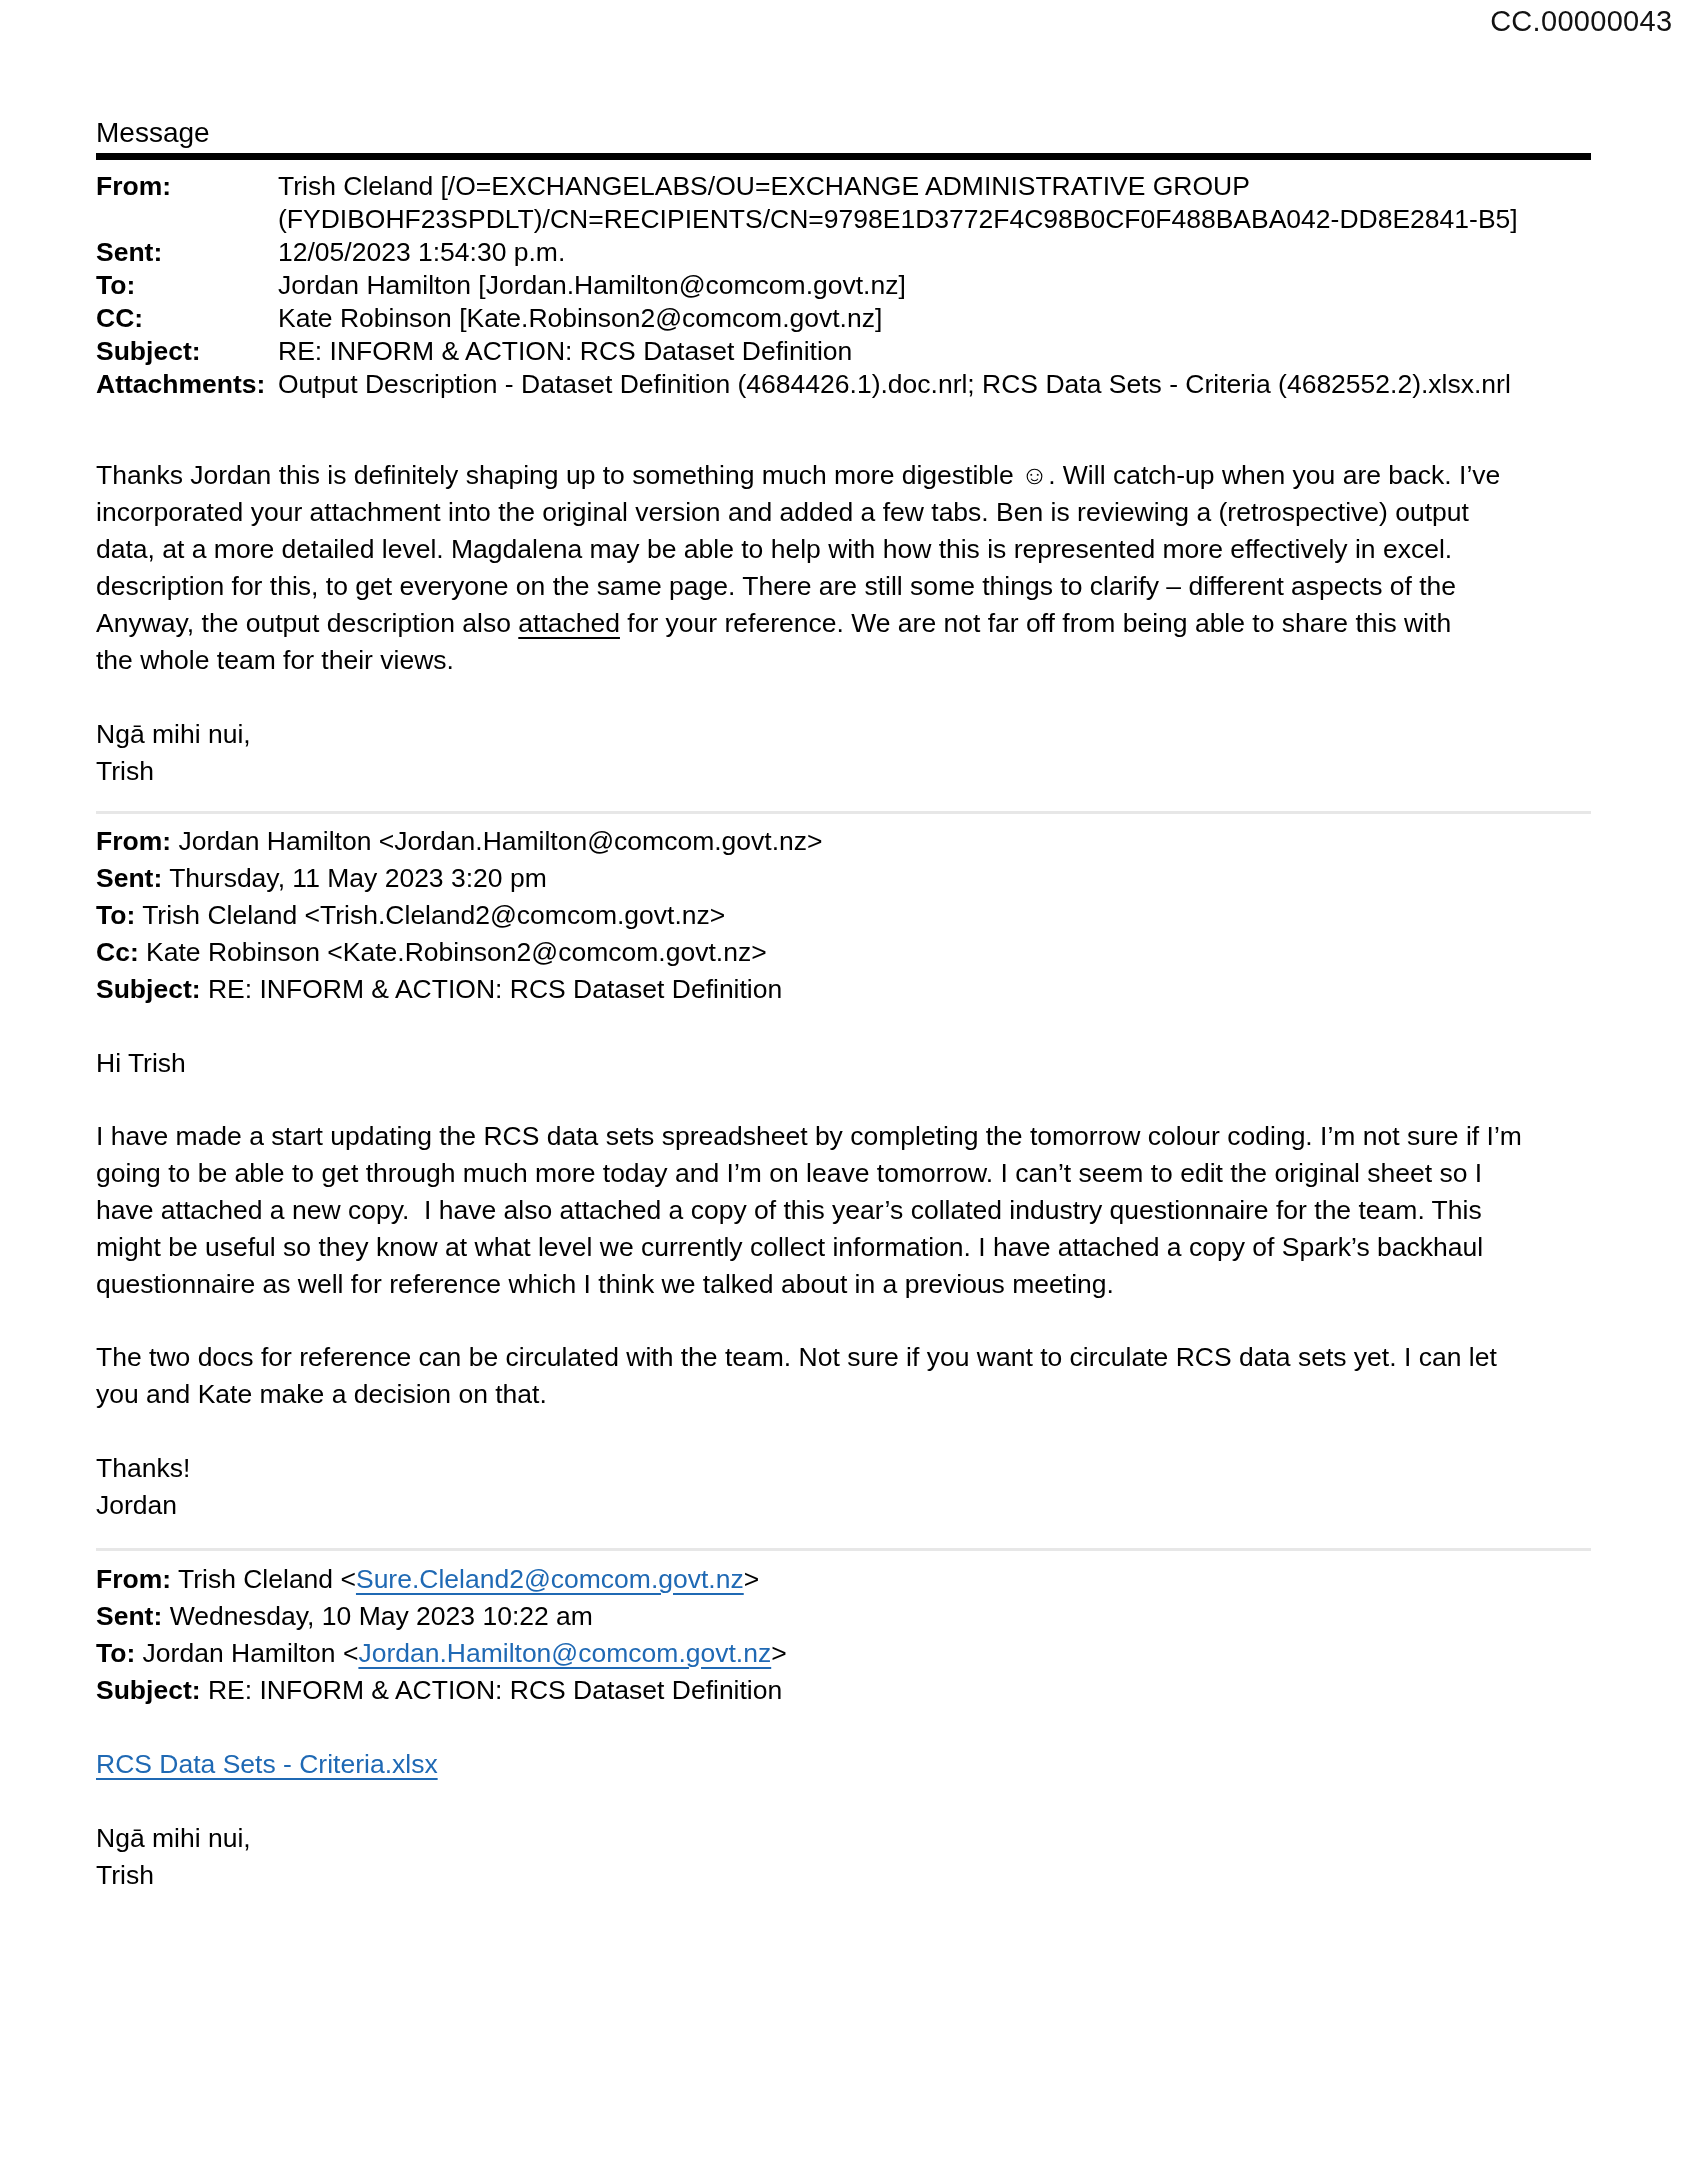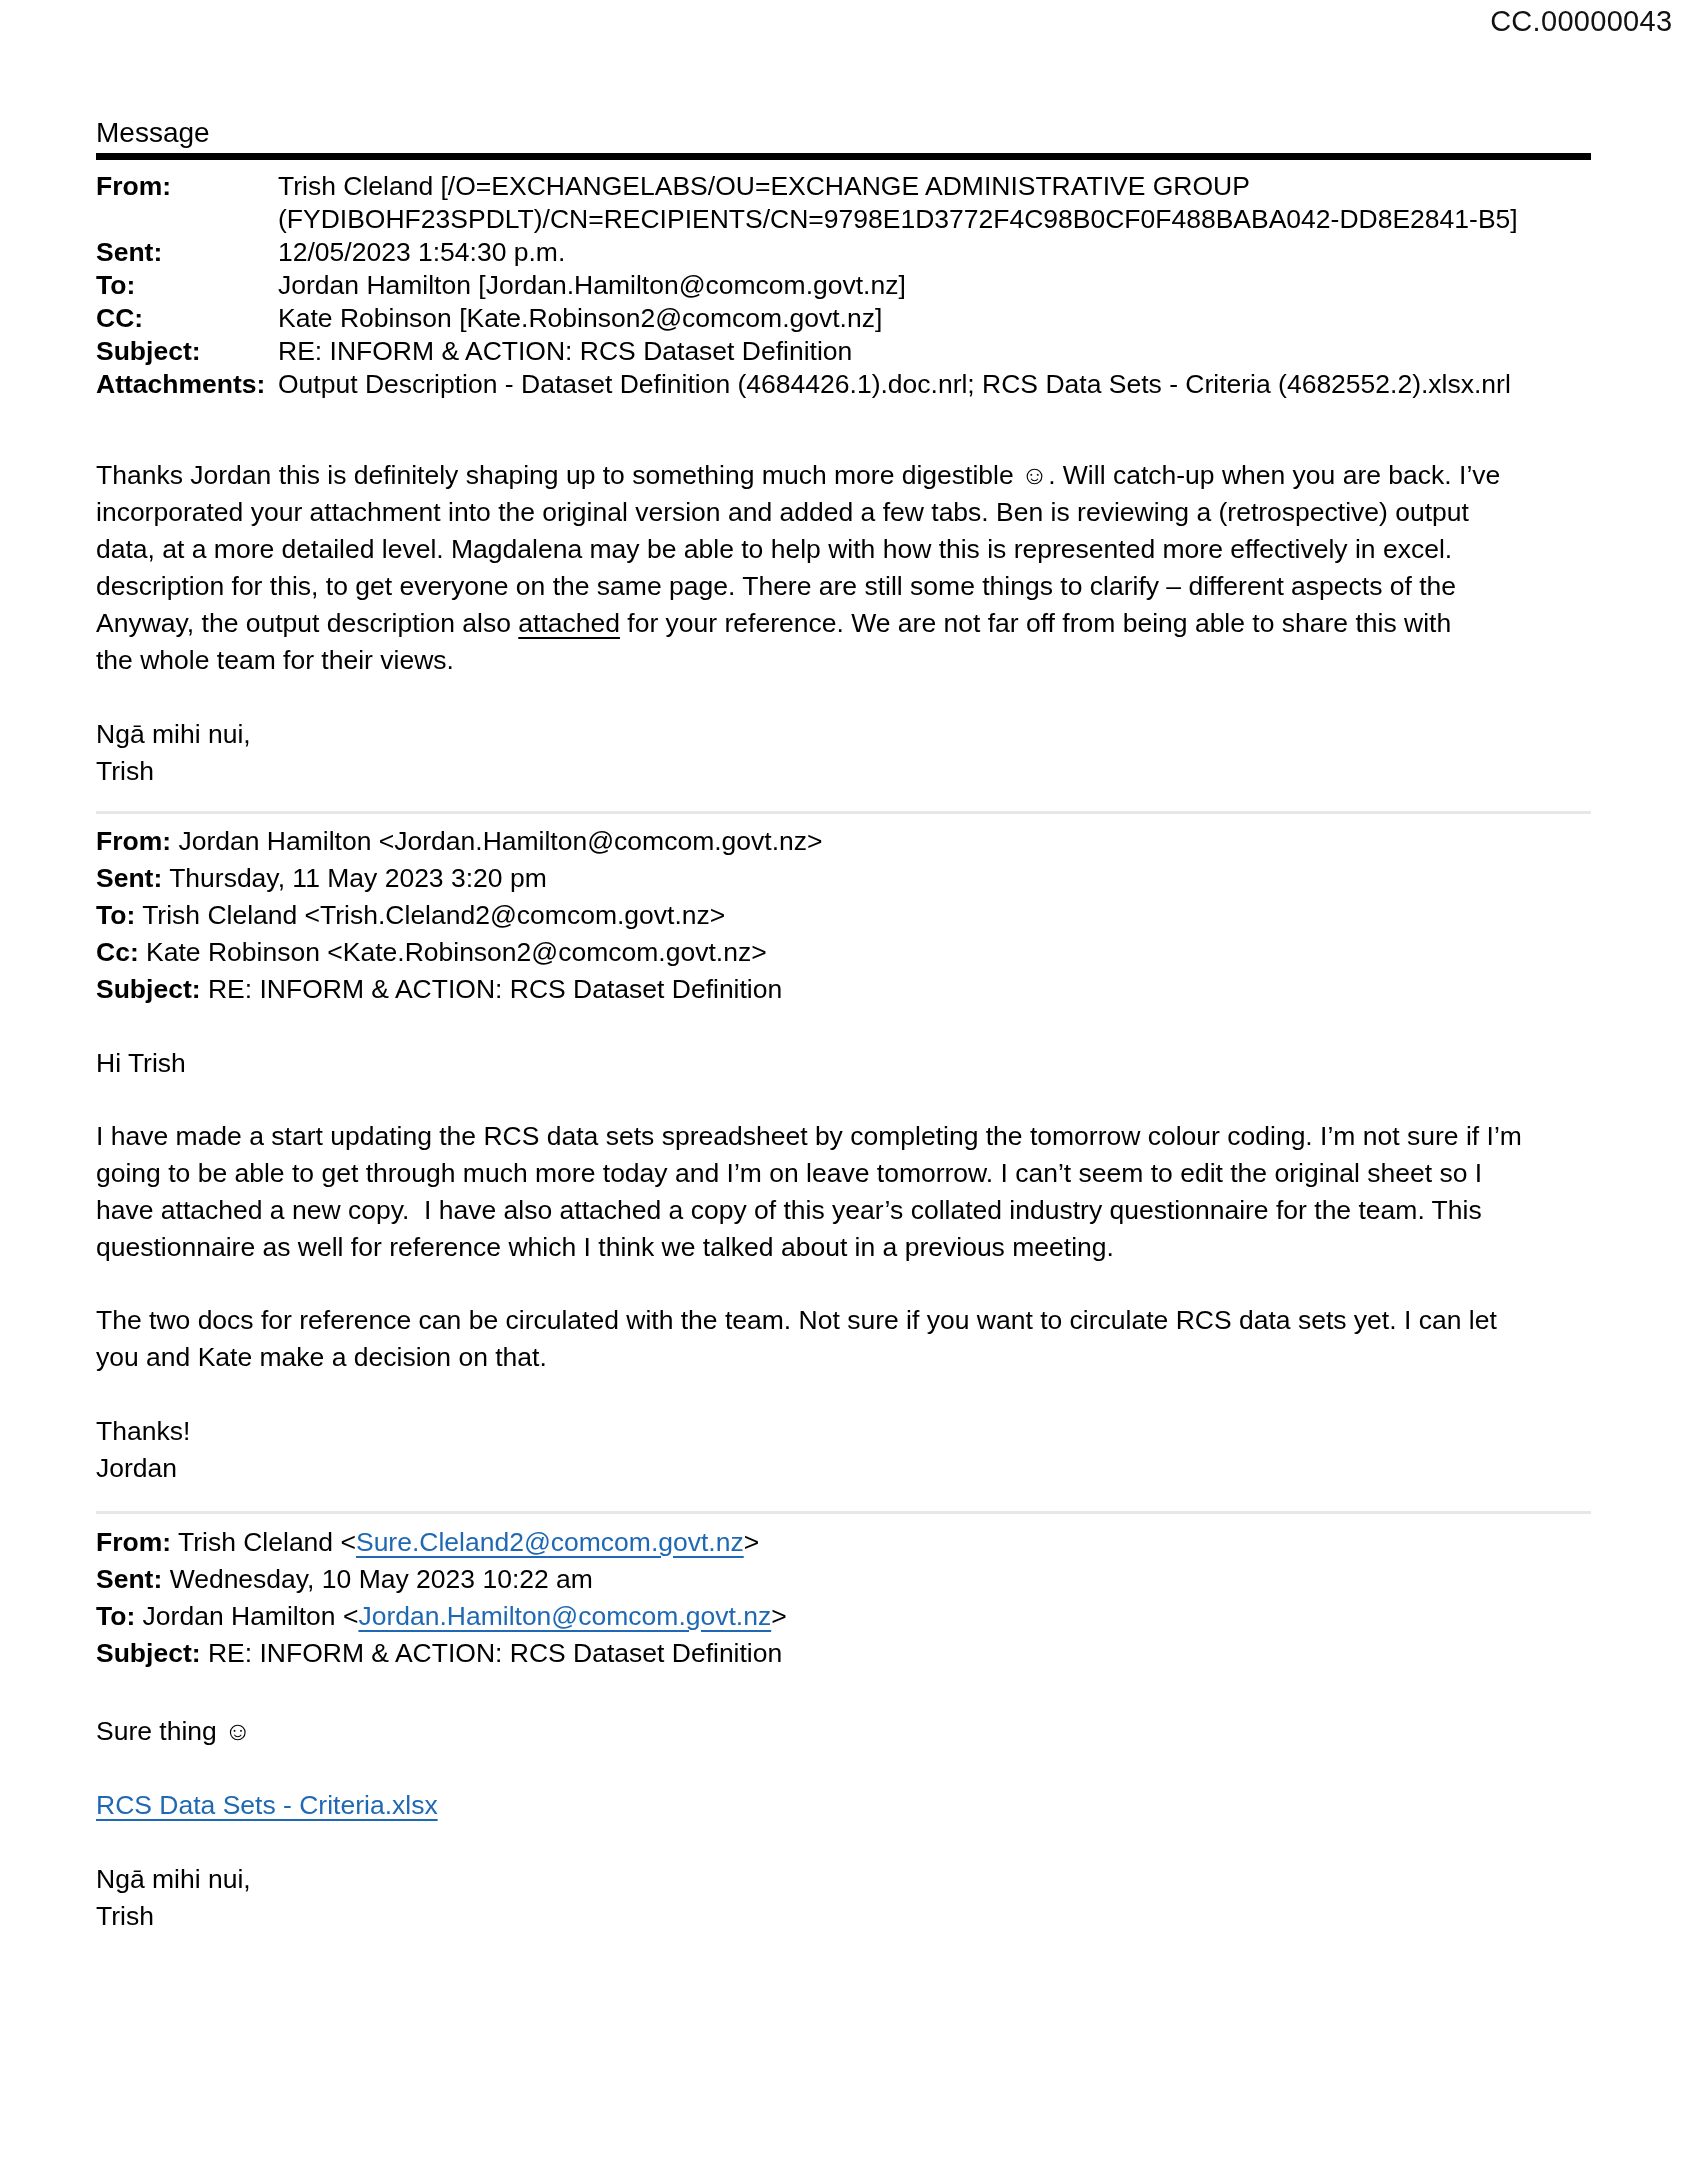--- a/index.html
+++ b/index.html
@@ -131,20 +131,21 @@
     <div><span class="rlabel">Cc:</span> <span>Kate Robinson &lt;Kate.Robinson2@comcom.govt.nz&gt;</span></div>
     <div><span class="rlabel">Subject:</span> <span>RE: INFORM &amp; ACTION: RCS Dataset Definition</span></div>
   </div>
 
   <div class="bodytext greeting">Hi Trish</div>
 
   <div class="bodytext r1p1">
     <div class="line">I have made a start updating the RCS data sets spreadsheet by completing the tomorrow colour coding. I’m not sure if I’m</div>
     <div class="line">going to be able to get through much more today and I’m on leave tomorrow. I can’t seem to edit the original sheet so I</div>
     <div class="line">have attached a new copy.  I have also attached a copy of this year’s collated industry questionnaire for the team. This</div>
+    <div class="line">might be useful so they know at what level we currently collect information. I have attached a copy of Spark’s backhaul</div>
     <div class="line">questionnaire as well for reference which I think we talked about in a previous meeting.</div>
   </div>
 
   <div class="bodytext r1p2">
     <div class="line">The two docs for reference can be circulated with the team. Not sure if you want to circulate RCS data sets yet. I can let</div>
     <div class="line">you and Kate make a decision on that.</div>
   </div>
 
   <div class="bodytext thanks-block">
     <div class="line">Thanks!</div>
@@ -153,21 +154,20 @@
 
   <div class="divider divider2"></div>
 
   <div class="reply2-hdr">
     <div><span class="rlabel">From:</span> <span>Trish Cleland &lt;</span><a class="maillink">Sure.Cleland2@comcom.govt.nz</a><span>&gt;</span></div>
     <div><span class="rlabel">Sent:</span> <span>Wednesday, 10 May 2023 10:22 am</span></div>
     <div><span class="rlabel">To:</span> <span>Jordan Hamilton &lt;</span><a class="maillink">Jordan.Hamilton@comcom.govt.nz</a><span>&gt;</span></div>
     <div><span class="rlabel">Subject:</span> <span>RE: INFORM &amp; ACTION: RCS Dataset Definition</span></div>
   </div>
 
-  <div class="bodytext surething"><span class="line">Sure thing </span><span class="emoji">☺</span></div>
 
   <div class="bodytext linkline"><a class="maillink">RCS Data Sets - Criteria.xlsx</a></div>
 
   <div class="bodytext signoff2">
     <div class="line">Ngā mihi nui,</div>
     <div class="line">Trish</div>
   </div>
 
 </div>
 

